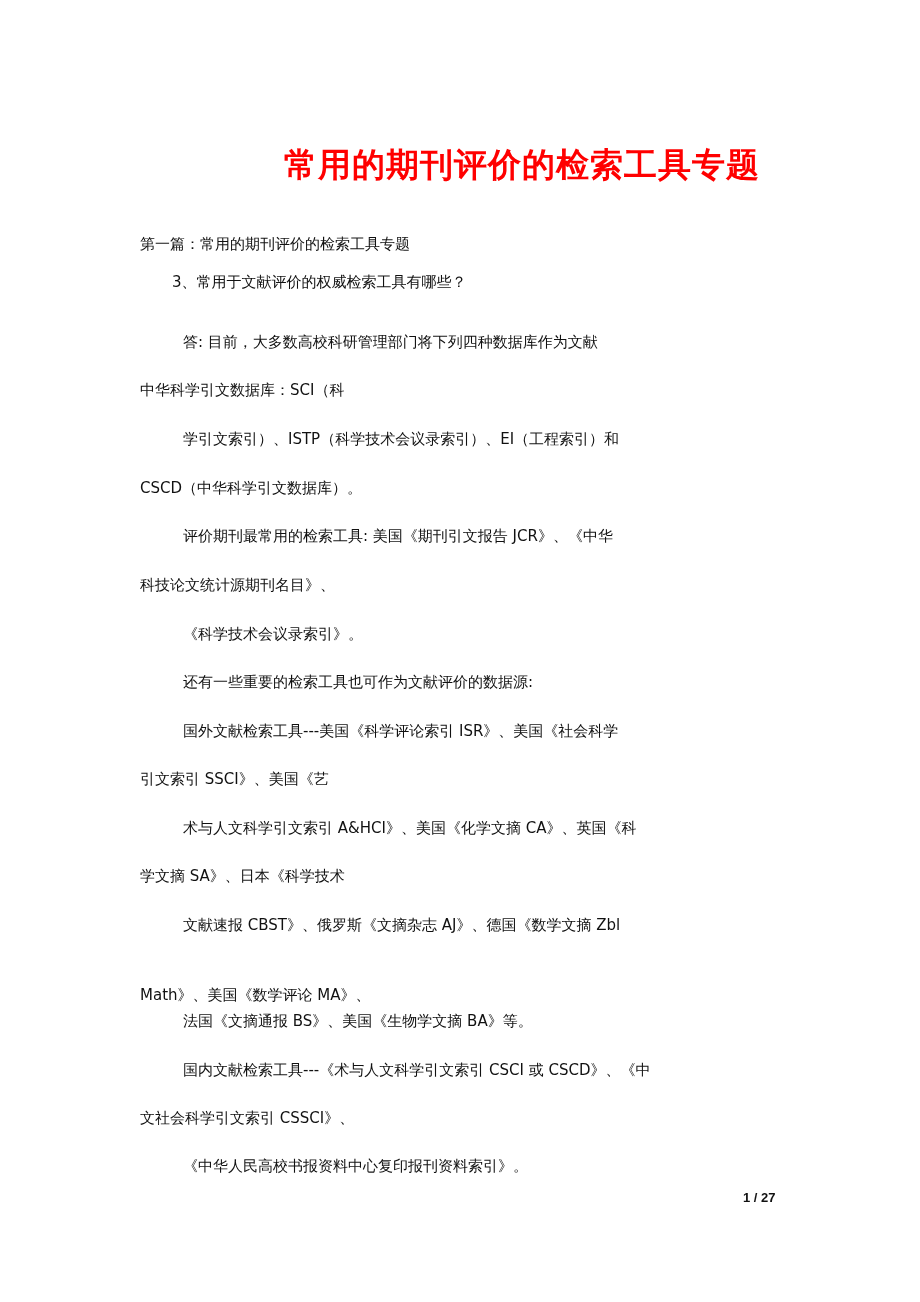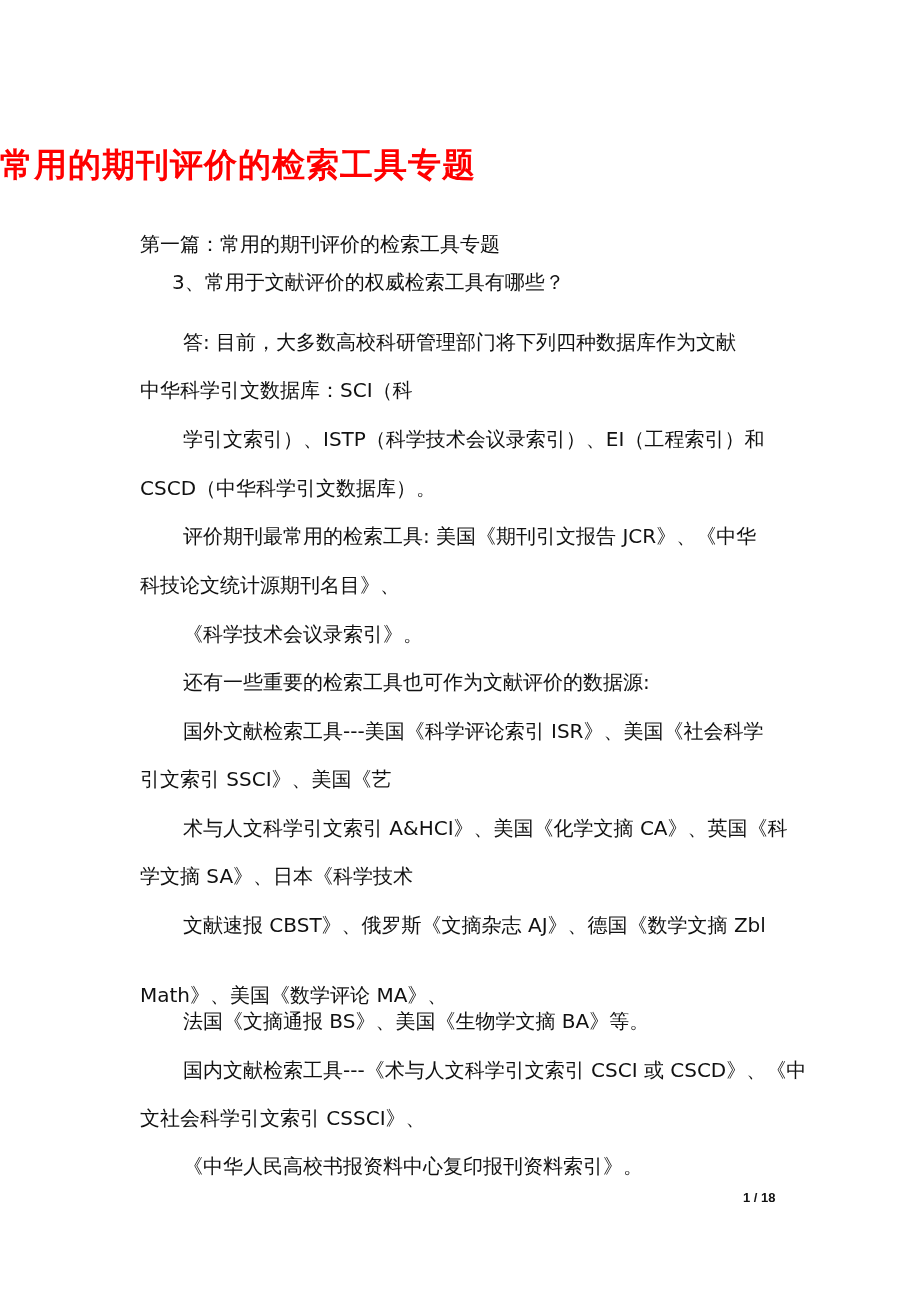--- a/index.html
+++ b/index.html
@@ -1,21 +1,21 @@
 <!DOCTYPE html>
 <html><head>
 <meta charset="utf-8">
 <style>
   html, body { margin: 0; padding: 0; background: #ffffff; }
   body { width: 920px; height: 1302px; position: relative; overflow: hidden;
          font-family: "DejaVu Sans", "Liberation Sans", sans-serif; color: #111; }
-  .title { position: absolute; left: 0; top: 140px; width: 760px; text-align: left;
+  .title { position: absolute; left: 0; top: 140px; width: 760px; text-align: right;
            font-family: "DejaVu Serif", "Liberation Serif", serif; font-weight: bold;
            font-size: 33px; color: #ff0000; letter-spacing: 1px; line-height: 50px; }
-  .line { position: absolute; left: 140px; font-size: 20px; line-height: 28px; white-space: nowrap; }
+  .line { position: absolute; left: 140px; font-size: 15px; line-height: 28px; white-space: nowrap; }
   .indent { left: 183px; }
   .q { left: 172px; }
   .pagenum { position: absolute; left: 743px; top: 1190px; font-size: 13px; font-weight: bold;
              font-family: "Liberation Sans", sans-serif; color: #111; }
 </style>
 </head>
 <body>
 
 <div>
   <div class="title">常用的期刊评价的检索工具专题</div>
@@ -34,14 +34,14 @@
   <div class="line" style="top:765px">引文索引 SSCI》、美国《艺</div>
   <div class="line indent" style="top:814px">术与人文科学引文索引 A&amp;HCI》、美国《化学文摘 CA》、英国《科</div>
   <div class="line" style="top:862px">学文摘 SA》、日本《科学技术</div>
   <div class="line indent" style="top:911px">文献速报 CBST》、俄罗斯《文摘杂志 AJ》、德国《数学文摘 Zbl</div>
   <div class="line" style="top:981px">Math》、美国《数学评论 MA》、</div>
   <div class="line indent" style="top:1007px">法国《文摘通报 BS》、美国《生物学文摘 BA》等。</div>
   <div class="line indent" style="top:1056px">国内文献检索工具---《术与人文科学引文索引 CSCI 或 CSCD》、《中</div>
   <div class="line" style="top:1104px">文社会科学引文索引 CSSCI》、</div>
   <div class="line indent" style="top:1152px">《中华人民高校书报资料中心复印报刊资料索引》。</div>
 
-  <div class="pagenum">1 / 18</div>
+  <div class="pagenum">1 / 27</div>
 </div>
 
 </body></html>

